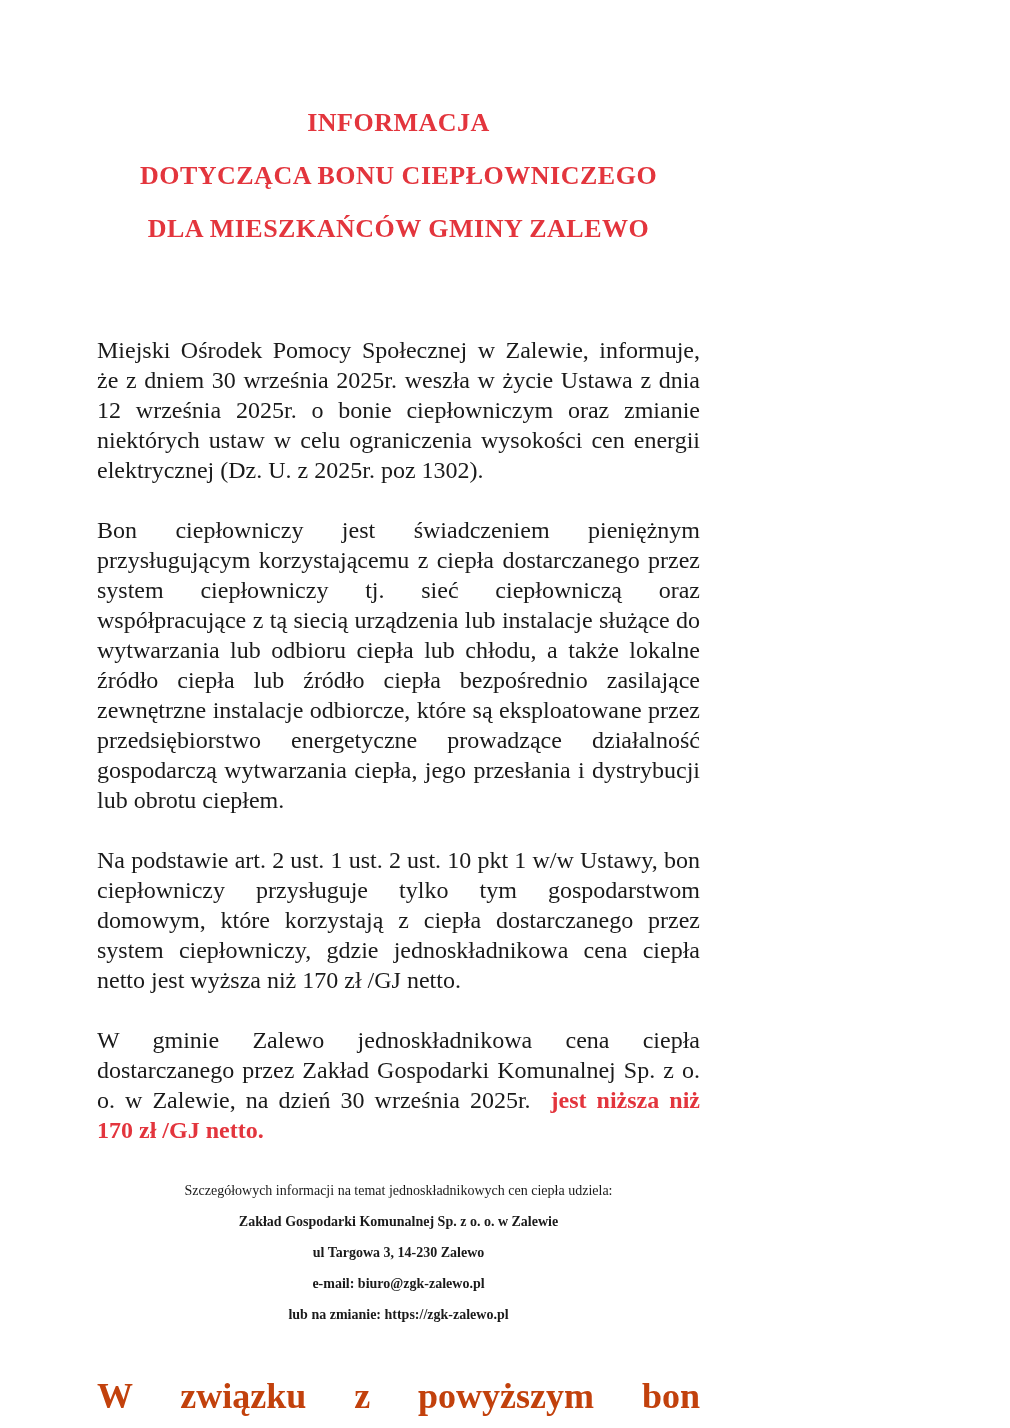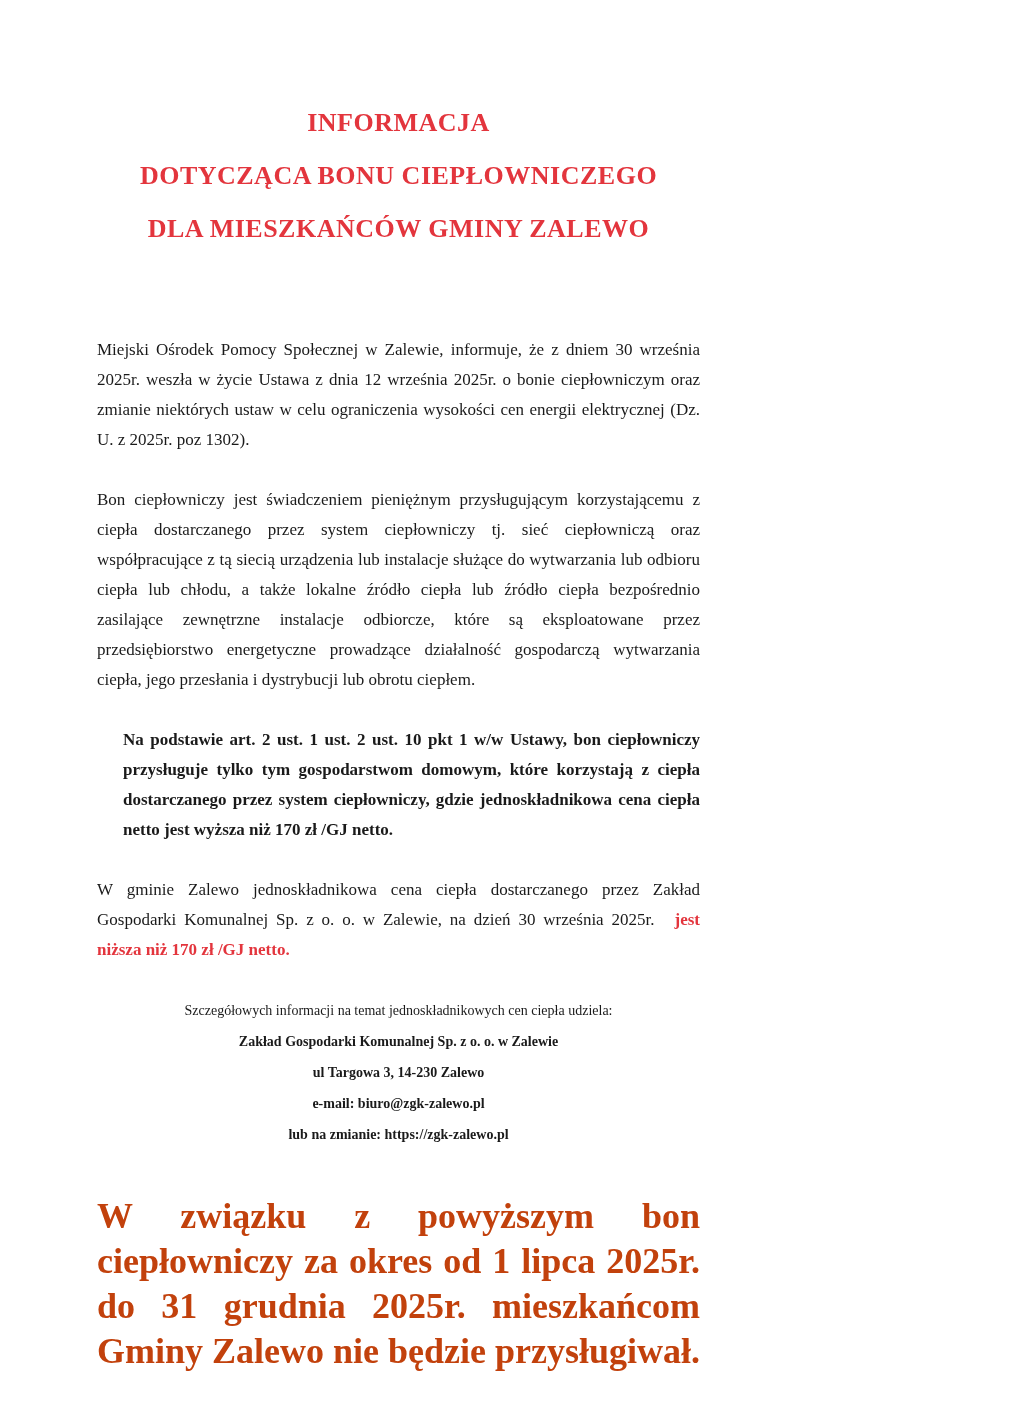--- a/index.html
+++ b/index.html
@@ -25,26 +25,26 @@
   .title-block {
     text-align: center;
     font-weight: bold;
     font-size: 26px;
     line-height: 53px;
     color: #e3353d;
     margin-bottom: 80px;
     letter-spacing: 0.5px;
   }
   .para {
-    font-size: 17px;
+    font-size: 24px;
     line-height: 30px;
     text-align: justify;
     margin: 0 0 30px 0;
   }
-  .para.bold { font-weight: bold; margin-left: 26px; }
+  .para.bold { font-weight: normal; }
   .red-inline {
     color: #e3353d;
     font-weight: bold;
     margin-left: 20px;
   }
   .contact-block {
     text-align: center;
     font-size: 14px;
     line-height: 31px;
     margin: 0 0 44px 0;

